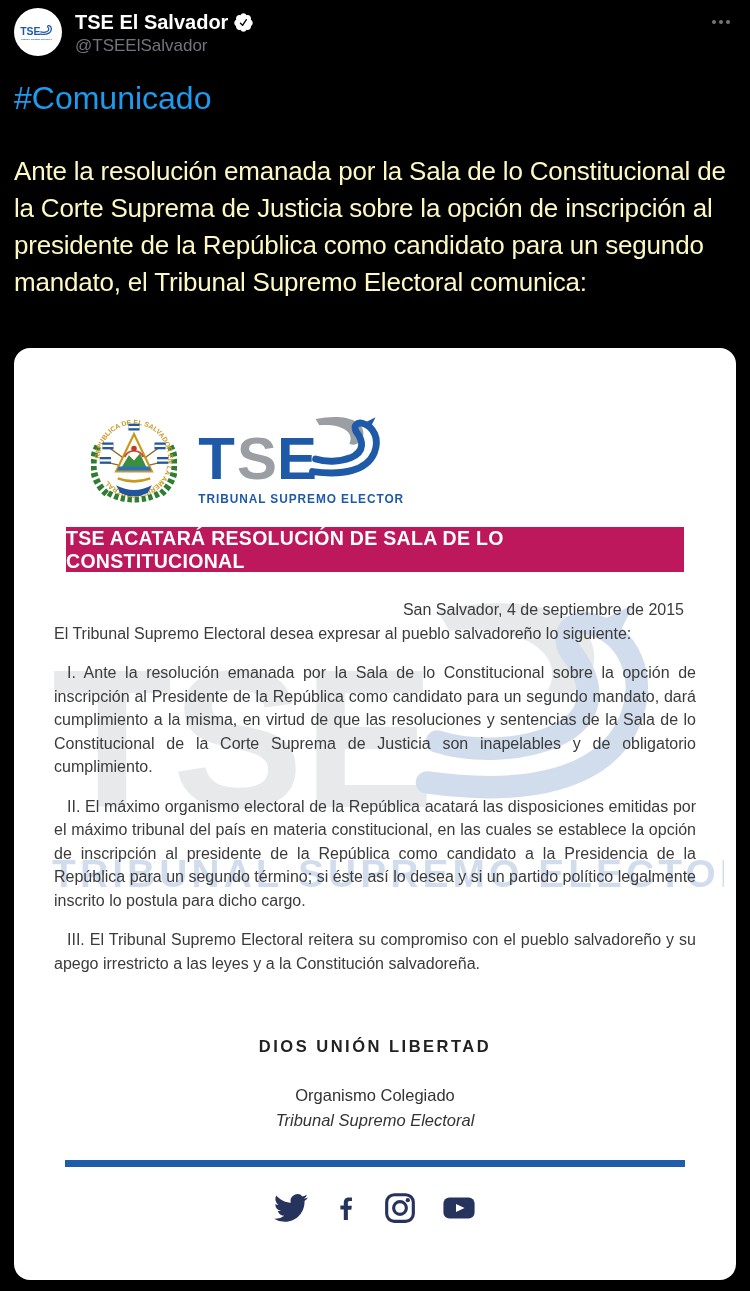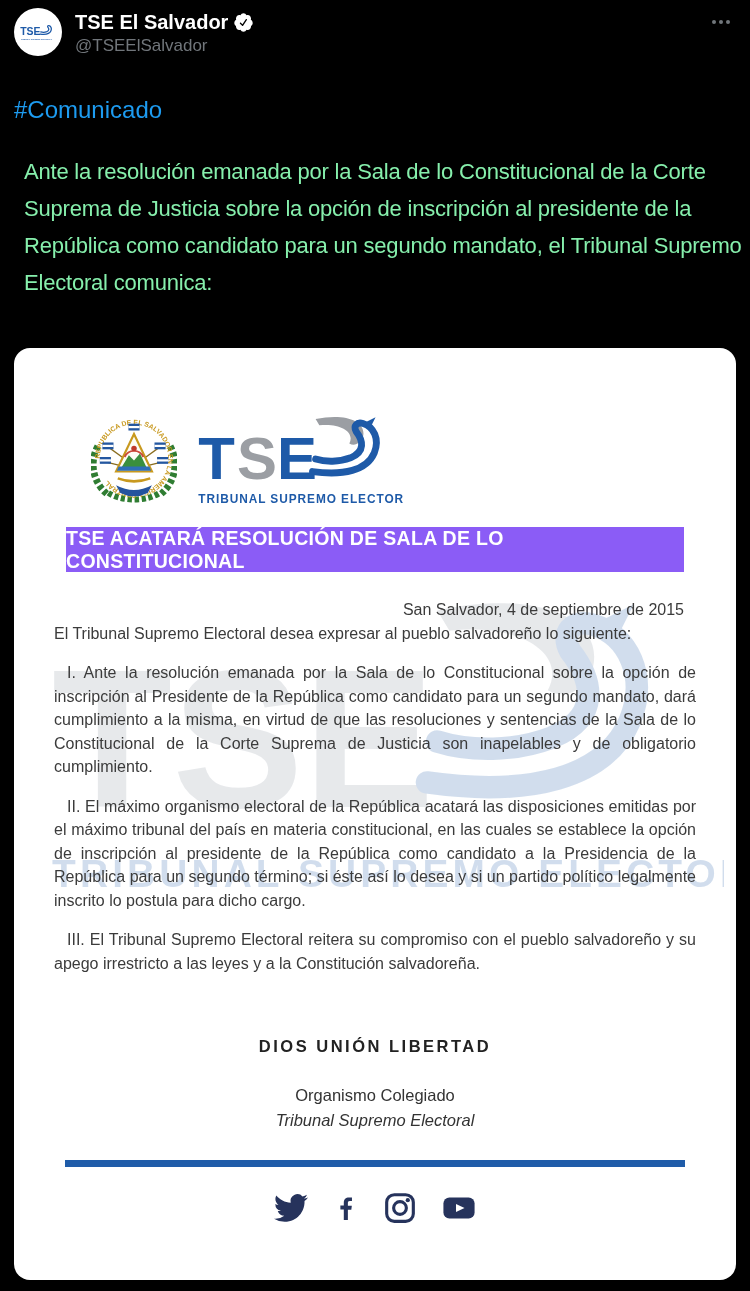--- a/index.html
+++ b/index.html
@@ -14,30 +14,30 @@
   .avatar{width:48px;height:48px;border-radius:50%;background:#fff;display:flex;flex-direction:column;align-items:center;justify-content:center;overflow:hidden;cursor:pointer;}
   .avatar svg{display:block;}
   .id-block{margin-left:13px;padding-top:2px;}
   .name-row{display:flex;align-items:center;gap:5px;}
   .author-name{color:#fff;font-weight:700;font-size:20px;line-height:24px;cursor:pointer;}
   .badge{width:21px;height:21px;display:inline-block;}
   .handle{color:#71767b;font-size:17px;line-height:22px;margin-top:1px;cursor:pointer;}
   .more-btn{position:absolute;left:704px;top:10px;width:34px;height:24px;display:flex;align-items:center;justify-content:center;gap:3px;cursor:pointer;}
   .more-btn i{width:4px;height:4px;border-radius:50%;background:#71767b;display:block;}
   
-  .hashtag{position:absolute;left:14px;top:92px;font-size:24px;line-height:36px;color:#1d9bf0;cursor:pointer;}
-  .tweet-body{position:absolute;left:24px;top:153px;width:722px;font-size:22px;line-height:37px;color:#86efac;letter-spacing:-0.2px;}
+  .hashtag{position:absolute;left:14px;top:80px;font-size:32px;line-height:36px;color:#1d9bf0;cursor:pointer;}
+  .tweet-body{position:absolute;left:14px;top:153px;width:722px;font-size:26px;line-height:37px;color:#fef9c3;letter-spacing:-0.2px;}
   
   .card{position:absolute;left:14px;top:348px;width:722px;height:932px;background:#fff;border-radius:16px;overflow:hidden;cursor:pointer;}
   .watermark{position:absolute;left:34px;top:246px;width:676px;opacity:0.20;pointer-events:none;}
   .doc{position:relative;z-index:1;width:100%;height:100%;}
   .logo-row{display:flex;align-items:flex-start;padding-top:62px;}
   .coa{margin-left:77px;flex:0 0 auto;}
   .tse-logo{margin-left:20px;margin-top:4px;flex:0 0 auto;}
-  .banner{margin:16px auto 0;width:618px;height:45px;background:#8b5cf6;display:flex;align-items:center;justify-content:center;}
+  .banner{margin:16px auto 0;width:618px;height:45px;background:#be185d;display:flex;align-items:center;justify-content:center;}
   .banner span{color:#fff;font-weight:700;font-size:19.5px;letter-spacing:0.3px;}
   .doc-text{padding:0 40px;color:#3b3b3b;font-size:16px;line-height:23.5px;}
   .dateline{margin-top:26px;text-align:right;padding-right:12px;}
   .intro{}
   .para{text-align:justify;text-indent:13px;}
   .motto{margin-top:60px;text-align:center;font-weight:700;font-size:16.5px;letter-spacing:2.5px;color:#222;}
   .sig1{margin-top:25px;text-align:center;font-size:16.5px;color:#333;}
   .sig2{margin-top:2px;text-align:center;font-size:16.5px;font-style:italic;color:#333;}
   .bar{margin:27px auto 0;width:620px;height:7px;background:#1f5ca9;}
   .social-row{margin-top:24px;display:flex;align-items:center;justify-content:center;gap:21px;}

